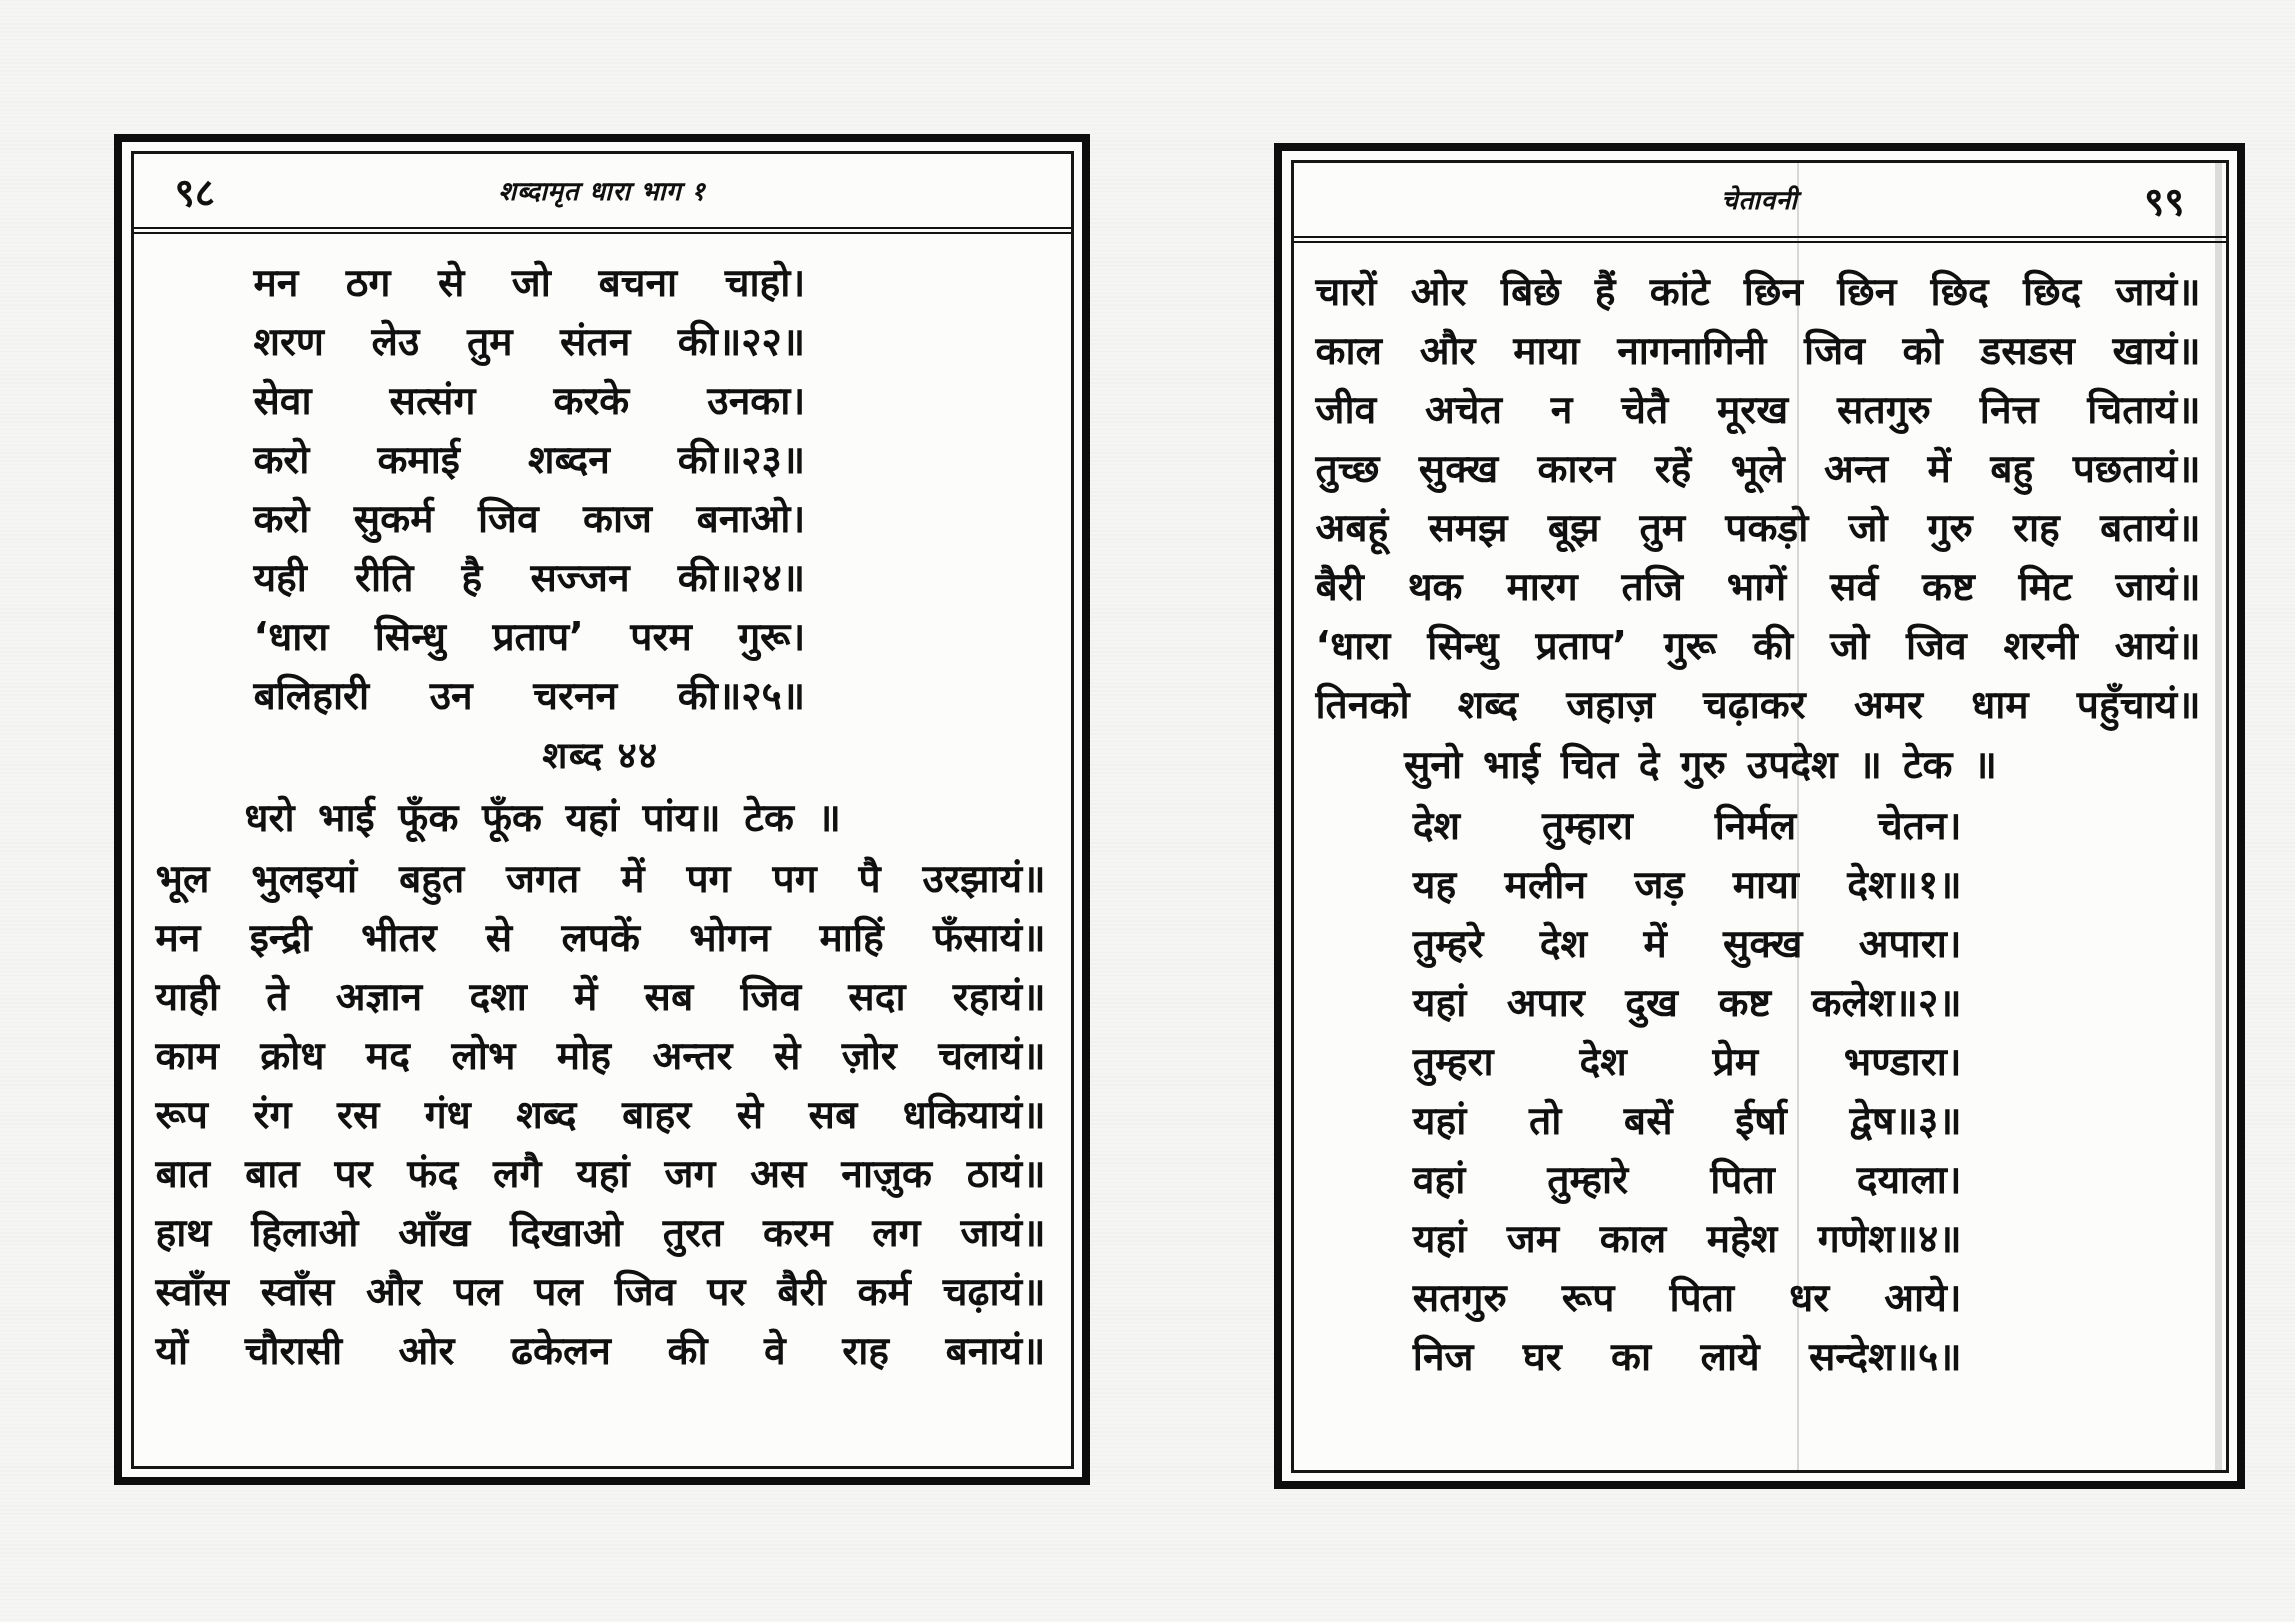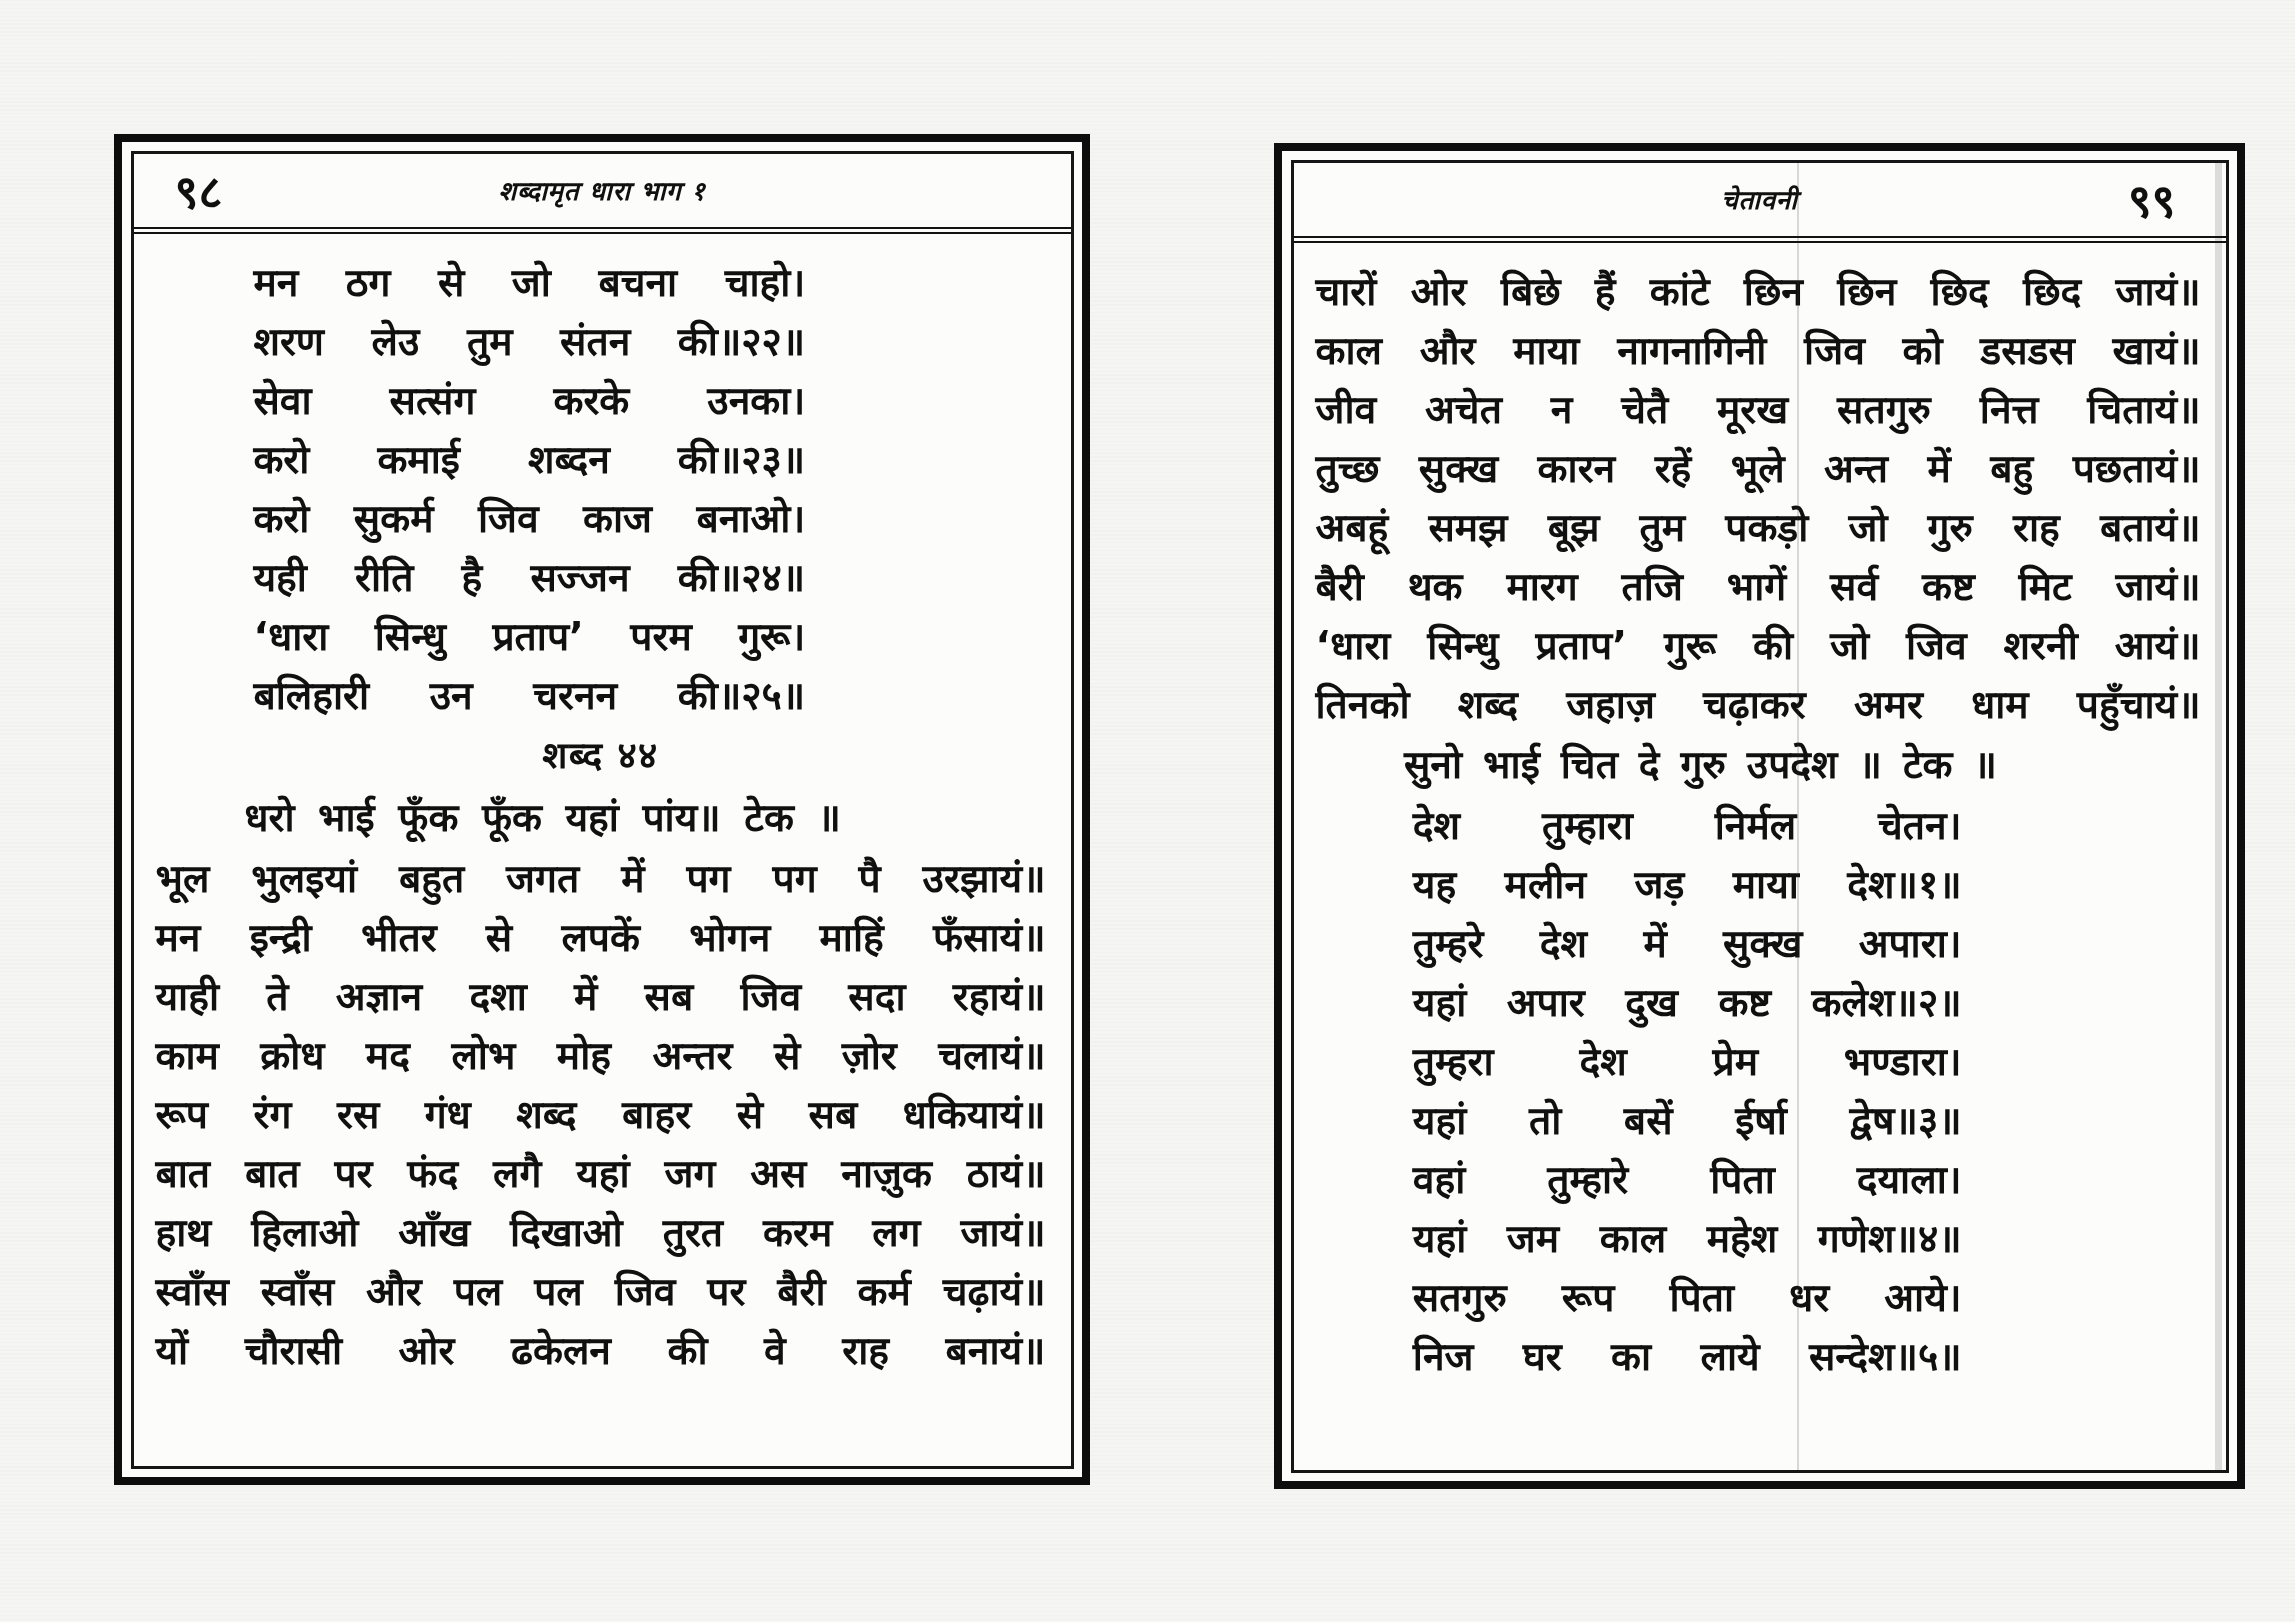--- a/index.html
+++ b/index.html
@@ -72,25 +72,25 @@
     font-size: 26px;
     font-weight: 700;
     letter-spacing: 0.7px;
     white-space: nowrap;
     font-style: italic;
   }
   .page-number {
     position: absolute;
     top: 50%;
     transform: translateY(-50%);
-    font-size: 46px;
+    font-size: 39px;
     font-weight: 700;
   }
   .page-left  .page-number { left: 41px; }
-  .page-right .page-number { right: 50px; }
+  .page-right .page-number { right: 41px; }
 
   .page-content {
     flex: 1 1 auto;
     padding: 19.6px 25px 10.5px 22px;
     display: flex;
     flex-direction: column;
     border-radius: 28px;
   }
 
   .line {

